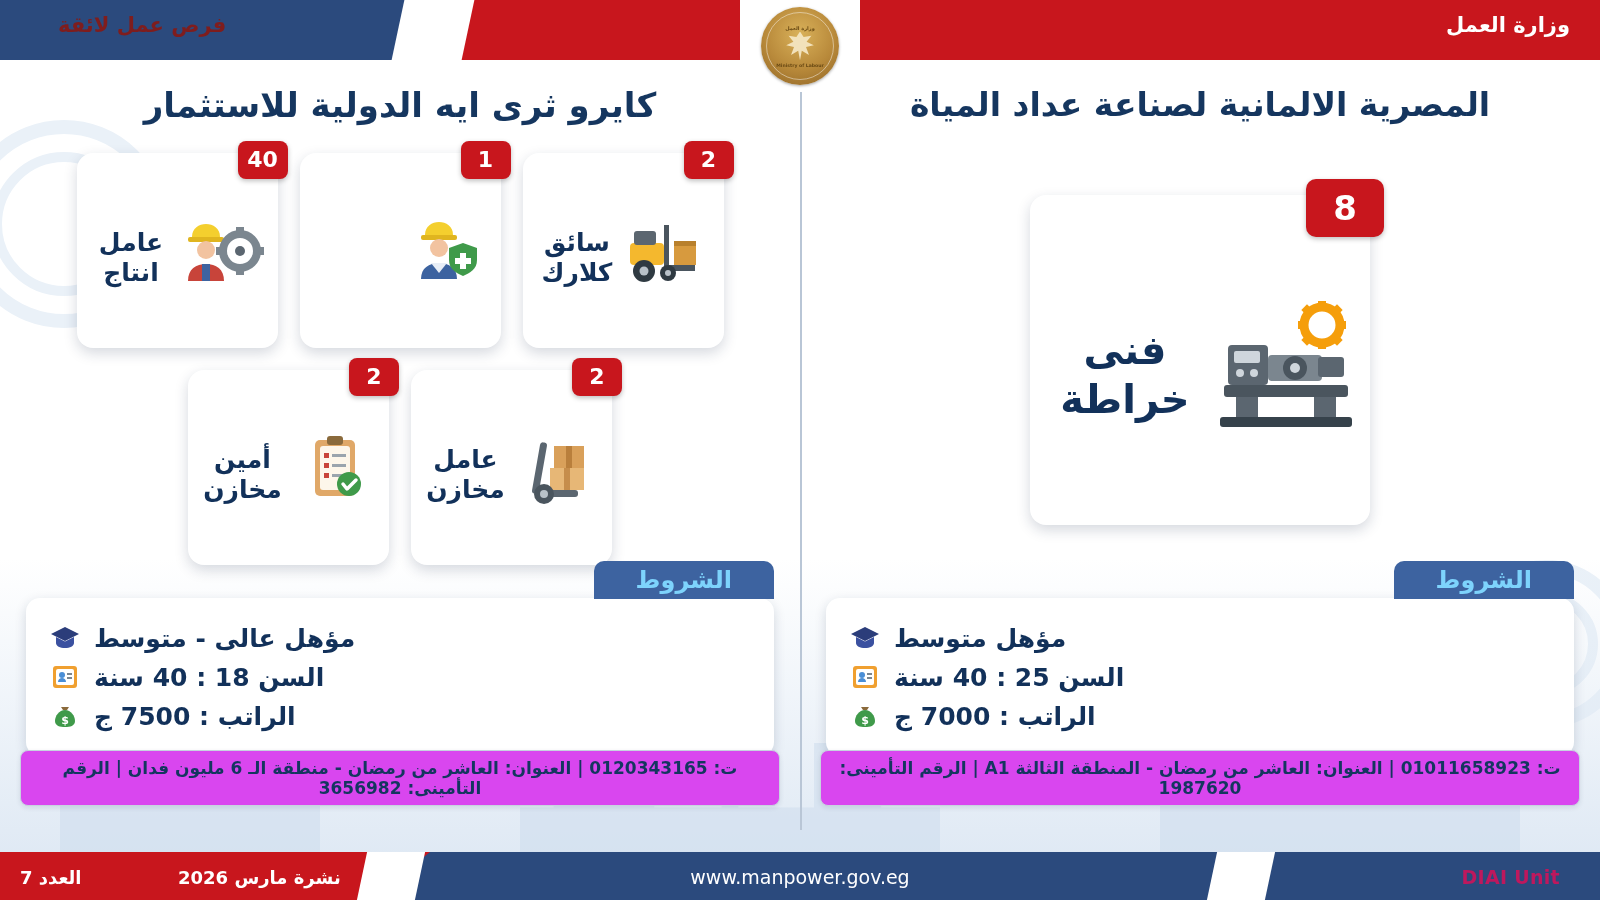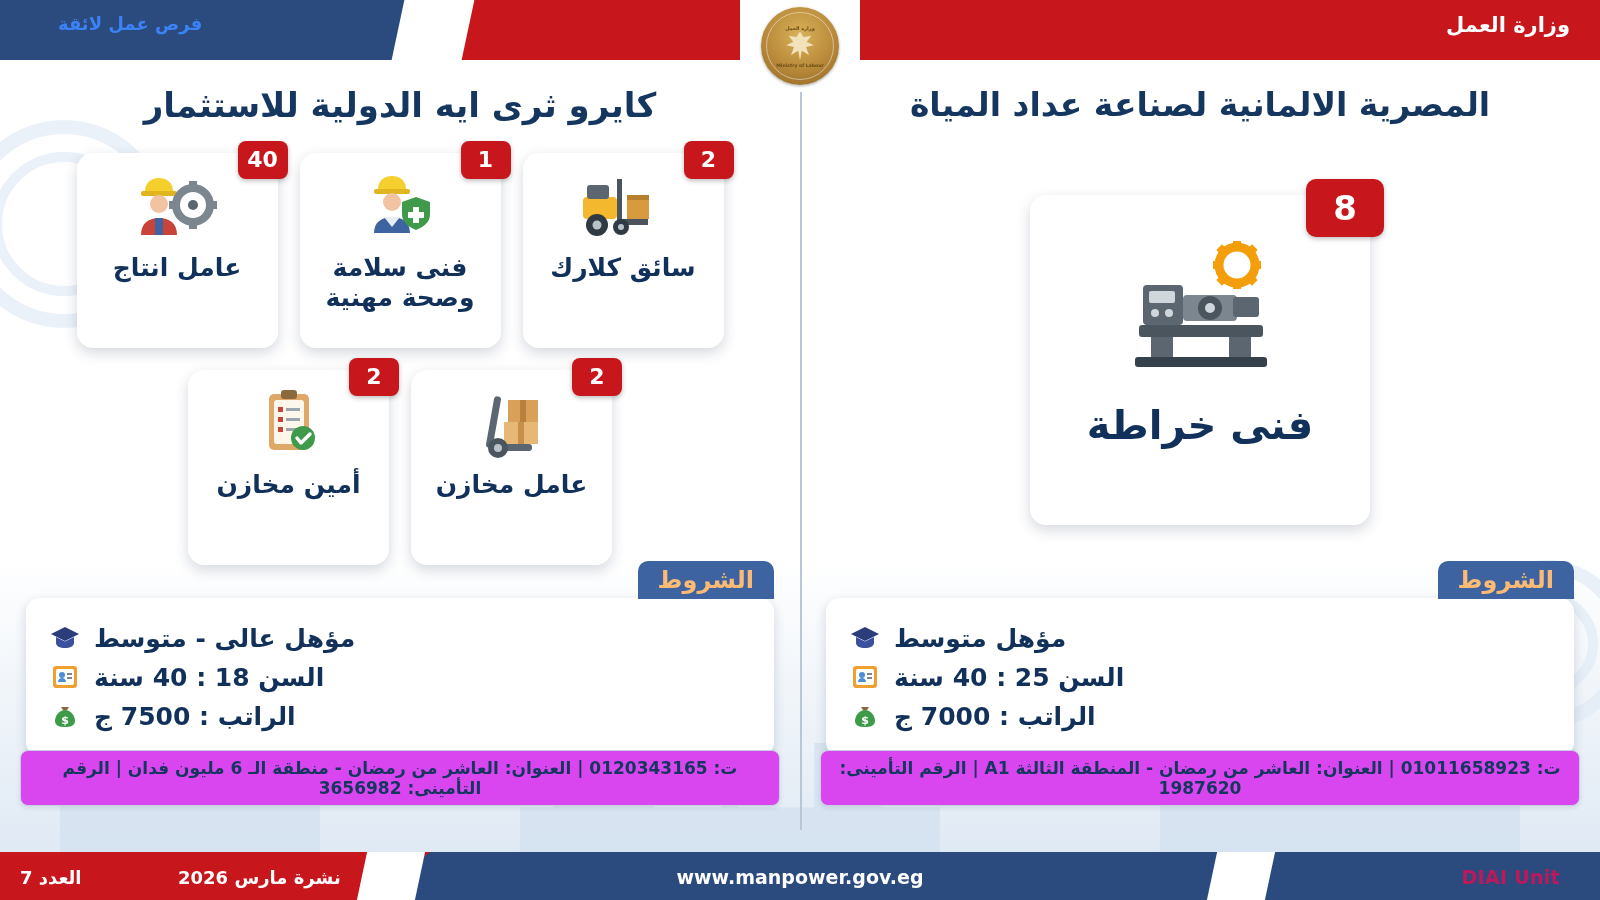--- a/index.html
+++ b/index.html
@@ -33,21 +33,21 @@
   }
   .topbar .red-right{
     position:absolute;top:0;right:0;width:1180px;height:60px;background:#c8161d;
     clip-path:polygon(4% 0,100% 0,100% 100%,0 100%);
   }
   .topbar .white-slash{
     position:absolute;top:0;left:398px;width:70px;height:60px;background:#ffffff;
     transform:skewX(-12deg);
   }
   .topbar-left-text{
-    position:absolute;top:13px;left:58px;color:#3b82f6;font-size:18px;font-weight:bold;
+    position:absolute;top:13px;left:58px;color:#7f1d1d;font-size:21px;font-weight:bold;
     z-index:7;
   }
   .topbar-right-text{
     position:absolute;top:13px;right:30px;color:#ffffff;font-size:21px;font-weight:bold;
     z-index:7;
   }
   
   .emblem{
     position:absolute;top:0;left:50%;transform:translateX(-50%);
     width:120px;height:92px;background:#ffffff;border-radius:0 0 14px 14px;
@@ -79,21 +79,21 @@
   .botbar .white-slash-l{
     position:absolute;bottom:0;left:362px;width:58px;height:48px;background:#ffffff;
     transform:skewX(-12deg);
   }
   .botbar .white-slash-r{
     position:absolute;bottom:0;right:330px;width:58px;height:48px;background:#ffffff;
     transform:skewX(-12deg);
   }
   .bot-left-red-txt{position:absolute;bottom:12px;left:20px;color:#ffffff;font-size:18px;font-weight:bold;}
   .bot-left-navy-txt{position:absolute;bottom:12px;left:178px;color:#ffffff;font-size:18px;font-weight:bold;}
-  .bot-center{position:absolute;bottom:12px;left:50%;transform:translateX(-50%);color:#ffffff;font-size:19px;font-weight:bold;}
+  .bot-center{position:absolute;bottom:12px;left:50%;transform:translateX(-50%);color:#ffffff;font-size:19px;font-weight:normal;}
   .bot-right{position:absolute;bottom:12px;right:40px;color:#be185d;font-size:19px;font-weight:bold;letter-spacing:.3px;}
   
   .main{position:absolute;top:60px;left:0;width:1600px;height:792px;z-index:3;}
   .divider{
     position:absolute;top:30px;left:800px;width:2px;height:740px;background:#b9c6d6;
   }
   .panel{position:absolute;top:0;height:792px;}
   .panel-right{right:0;width:800px;}
   .panel-left{left:0;width:800px;}
   .panel-title{
@@ -103,21 +103,21 @@
   .panel-title.two-line{font-size:33px;}
   
   .cards{
     display:flex;flex-wrap:wrap;justify-content:center;gap:22px;
     padding:0 30px;margin-top:26px;
   }
   .card{
     position:relative;background:#ffffff;border-radius:16px;
     box-shadow:0 5px 14px rgba(20,40,70,.18);
     width:185px;min-height:165px;
-    display:flex;flex-direction:column;align-items:center;justify-content:flex-start;
+    display:flex;align-items:center;justify-content:flex-start;
     padding:18px 8px 12px;
   }
   .card .badge{
     position:absolute;top:-12px;right:-10px;min-width:34px;height:38px;
     background:#c8161d;color:#fff;border-radius:8px;
     display:flex;align-items:center;justify-content:center;
     font-size:22px;font-weight:bold;padding:0 8px;
     box-shadow:0 2px 5px rgba(0,0,0,.25);
   }
   .card .card-label{
@@ -128,22 +128,22 @@
   .big-card{
     width:320px;min-height:270px;padding:34px 10px 26px;
   }
   .big-card .badge{width:62px;height:58px;font-size:34px;top:-16px;right:-14px;border-radius:10px;}
   .big-card .card-label{font-size:40px;margin-top:22px;}
   .big-card .icon-box{height:150px;}
   .cards-big{display:flex;justify-content:center;margin-top:70px;}
   
   .cond-wrap{position:absolute;bottom:96px;left:26px;right:26px;}
   .cond-tab{
-    position:absolute;top:-1px;right:0;background:#3d63a0;color:#fdba74;
-    border-radius:10px 10px 0 0;padding:5px 20px;font-size:24px;font-weight:bold;
+    position:absolute;top:-1px;right:0;background:#3d63a0;color:#7dd3fc;
+    border-radius:10px 10px 0 0;padding:5px 42px;font-size:24px;font-weight:bold;
     z-index:2;
   }
   .cond-box{
     margin-top:36px;background:#ffffff;border-radius:14px;
     box-shadow:0 4px 12px rgba(20,40,70,.17);
     padding:16px 22px 16px 22px;
   }
   .cond-row{
     display:flex;align-items:center;justify-content:flex-end;gap:12px;
     font-size:25px;color:#12315a;font-weight:bold;margin:9px 0;
@@ -298,21 +298,20 @@
             <path d="M24 18c0-9 7-13 14-13s14 4 14 13z" fill="#f4cf2e"></path>
             <rect x="20" y="18" width="36" height="5" rx="2" fill="#e0b51f"></rect>
             <circle cx="38" cy="31" r="9" fill="#f2c3a0"></circle>
             <path d="M20 62c0-11 8-16 18-16s18 5 18 16z" fill="#3d63a0"></path>
             <path d="M30 46l8 10 8-10z" fill="#e8eef6"></path>
             <path d="M62 26l14 5v12c0 9-7 13-14 16-7-3-14-7-14-16V31z" fill="#3f9a4a"></path>
             <rect x="59" y="36" width="6" height="16" fill="#fff"></rect>
               <rect x="54" y="41" width="16" height="6" fill="#fff"></rect>
           </svg>
         </div>
-        <div class="card-label">فنى سلامة وصحة مهنية</div>
       </div>
 
       <div class="card">
         <div class="badge">40</div>
         <div class="icon-box">
           <svg width="92" height="72" viewBox="0 0 92 72">
             <path d="M14 20c0-9 7-13 14-13s14 4 14 13z" fill="#f4cf2e"></path>
             <rect x="10" y="20" width="36" height="5" rx="2" fill="#e0b51f"></rect>
             <circle cx="28" cy="33" r="9" fill="#f2c3a0"></circle>
             <path d="M10 64c0-12 8-17 18-17s18 5 18 17z" fill="#c8443a"></path>

